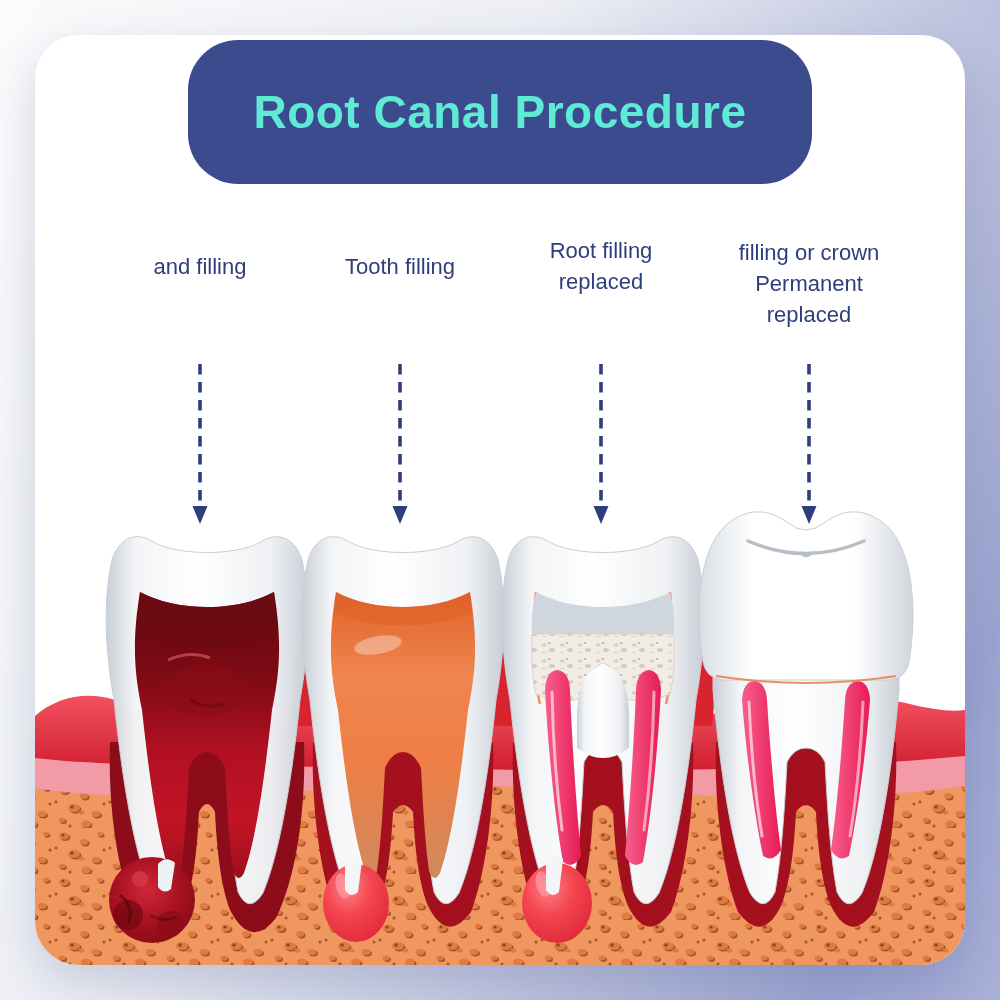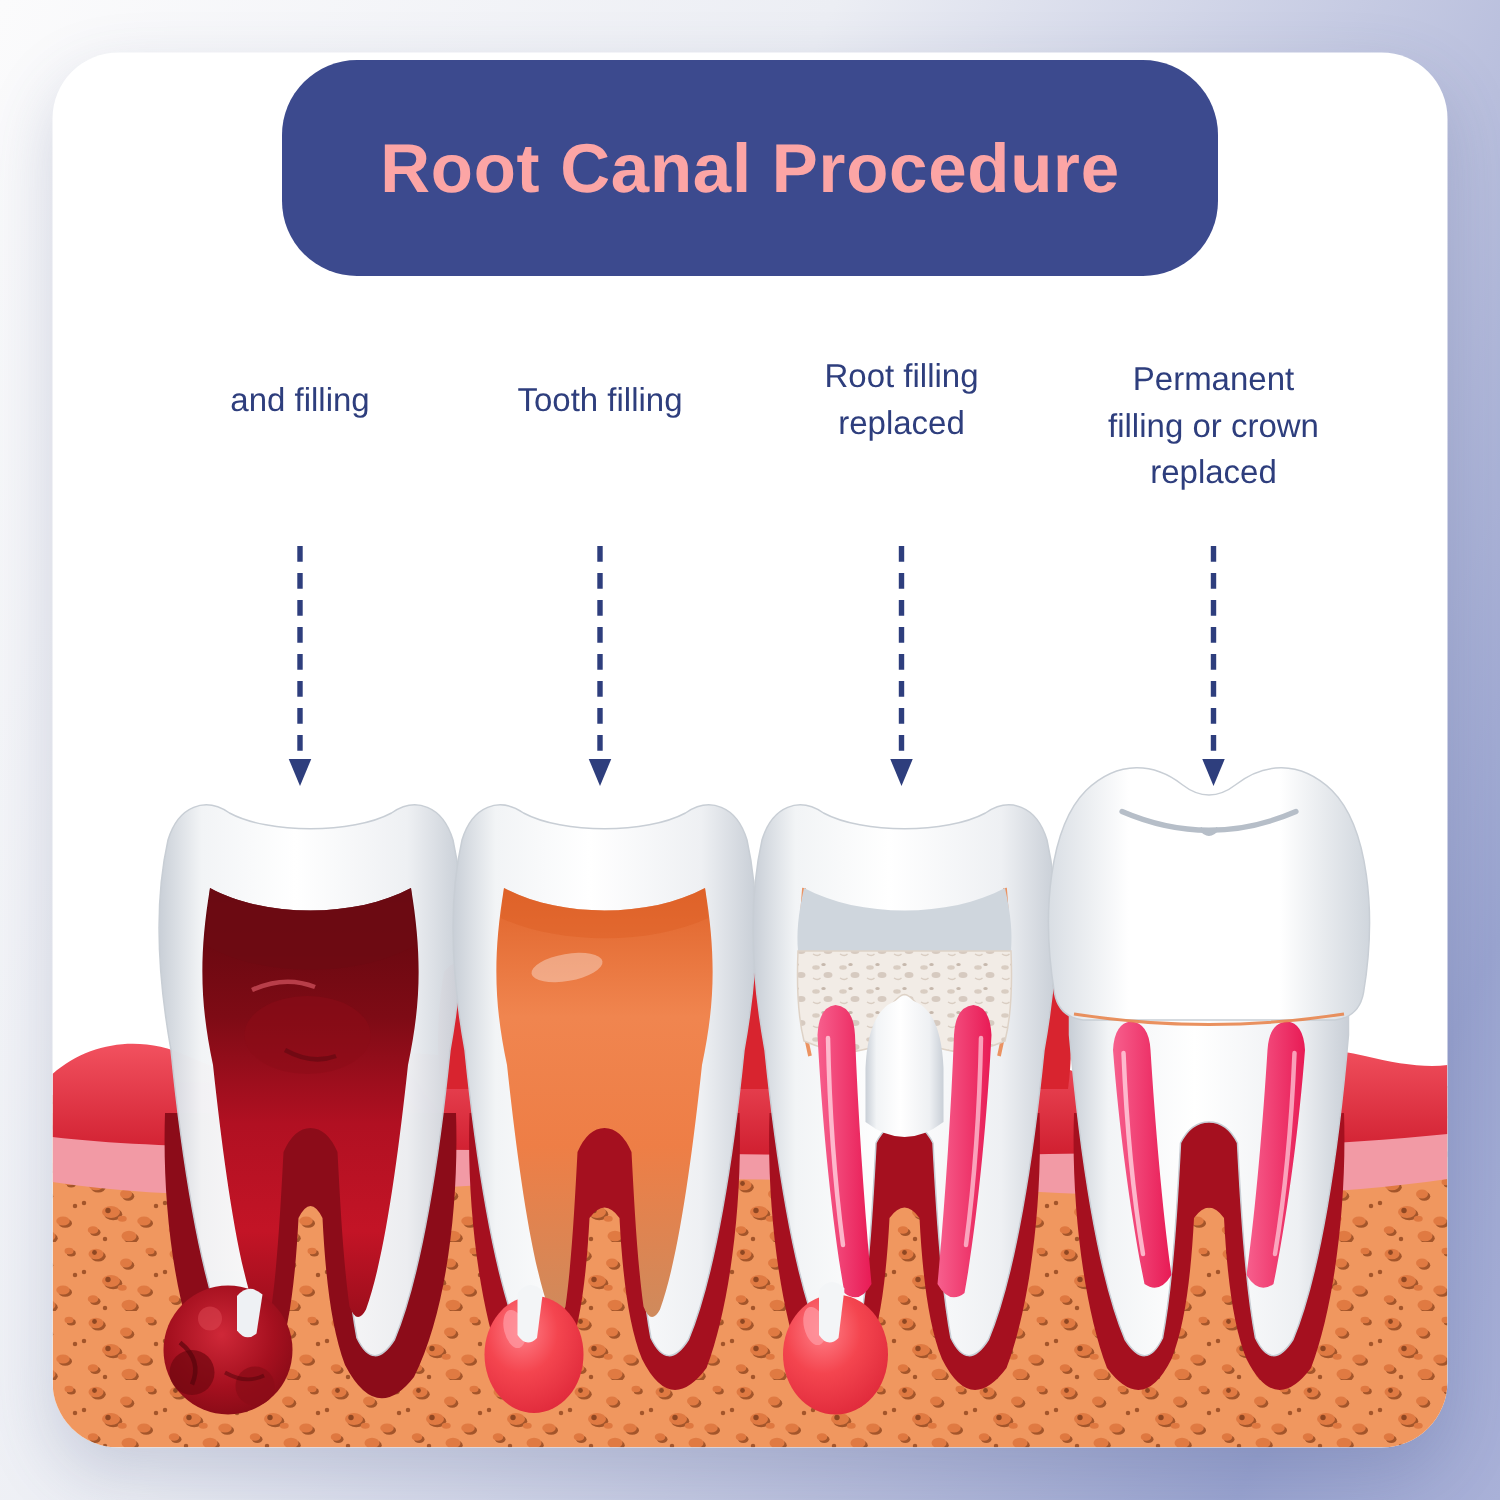--- a/index.html
+++ b/index.html
@@ -13,21 +13,21 @@
     position:absolute;left:35px;top:35px;width:930px;height:930px;
     background:#ffffff;border-radius:44px;overflow:hidden;
     box-shadow:0 18px 45px rgba(70,80,130,.22);
   }
   .title-pill{
     position:absolute;left:153px;top:5px;width:624px;height:144px;
     background:#3c4a8e;border-radius:50px;
     display:flex;align-items:center;justify-content:center;
   }
   .title-pill span{
-    color:#fca5a5;font-size:46px;font-weight:700;letter-spacing:.5px;
+    color:#5eead4;font-size:46px;font-weight:700;letter-spacing:.5px;
   }
   .step-label{
     position:absolute;width:230px;text-align:center;
     color:#2e3e7d;font-size:22px;line-height:31px;font-weight:500;
   }
   .step-label span{display:block;}
   #lbl1{left:50px;top:216px;}
   #lbl2{left:250px;top:216px;}
   #lbl3{left:451px;top:200px;}
   #lbl4{left:659px;top:202px;}
@@ -46,22 +46,22 @@
     <span>and filling</span>
   </div>
   <div class="step-label" id="lbl2">
     <span>Tooth filling</span>
   </div>
   <div class="step-label" id="lbl3">
     <span>Root filling</span>
     <span>replaced</span>
   </div>
   <div class="step-label" id="lbl4">
+    <span>filling or crown</span>
     <span>Permanent</span>
-    <span>filling or crown</span>
     <span>replaced</span>
   </div>
 
   <svg class="illustration" viewBox="35 35 930 930">
     <defs>
       <linearGradient id="enamel" x1="0" y1="0" x2="1" y2="0">
         <stop offset="0" stop-color="#c9cfd7"></stop>
           <stop offset="0.14" stop-color="#f2f4f6"></stop>
         <stop offset="0.45" stop-color="#ffffff"></stop>
           <stop offset="0.82" stop-color="#eef0f3"></stop>

